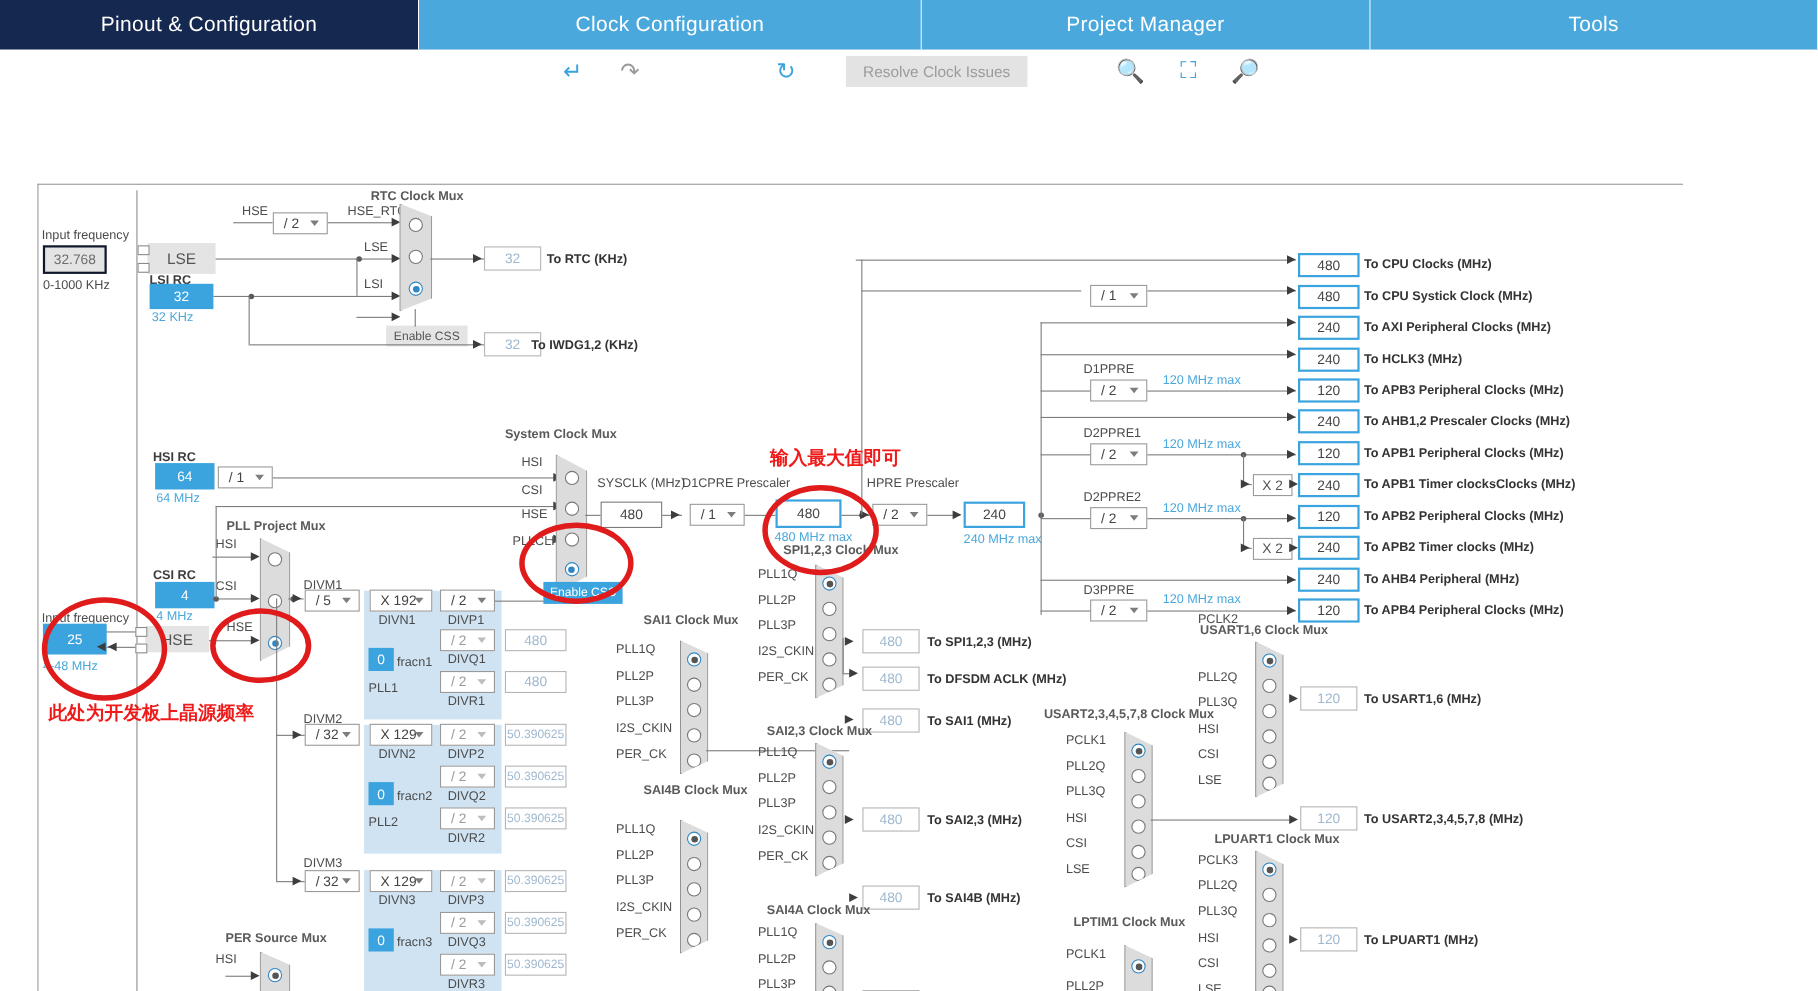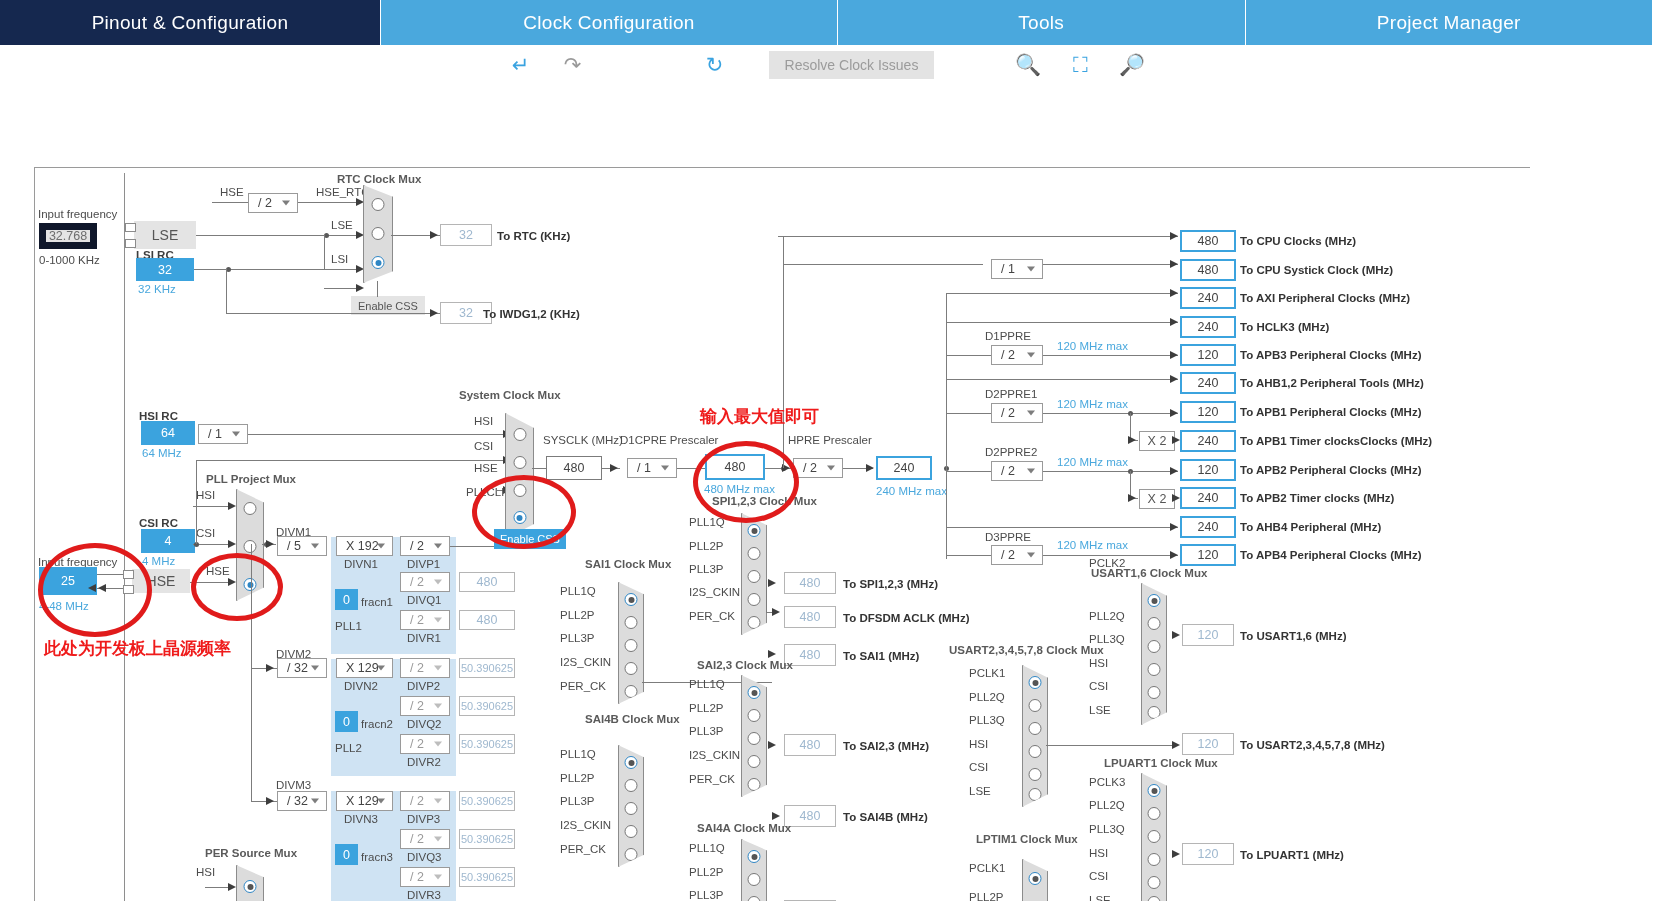--- a/index.html
+++ b/index.html
@@ -28,21 +28,21 @@
   
   .lbl{position:absolute;font-size:11.5px;color:#4c4c4c;white-space:nowrap;}
   .lbl.dark{color:#3d3d3d;font-weight:bold;}
   .lbl.blue{color:#4aa8dd;}
   .lbl.ttl{color:#5a5a5a;font-weight:bold;font-size:11.5px;}
   .lbl.out{color:#333;font-weight:bold;font-size:11.5px;}
 
   .box{position:absolute;border:1px solid #9a9a9a;background:#fff;font-size:12.5px;color:#555;
        display:flex;align-items:center;justify-content:center;box-sizing:border-box;}
   .box.blue{background:#3ba3de;color:#fff;border:none;}
-  .box.grey{background:#e4e4e4;color:#6d6d6d;border:7px solid #0f172a;}
+  .box.grey{background:#e4e4e4;color:#6d6d6d;border:2px solid #0f172a;}
   .box.greyplain{background:#e4e4e4;color:#555;border:none;}
   .box.outv{border:2px solid #3ba3de;color:#444;background:#fff;font-size:12.5px;}
   .box.dim{color:#9fb8cf;border:1px solid #b5b5b5;}
   .box.ro{color:#444;border:1px solid #7b7b7b;}
 
   .sel{position:absolute;border:1px solid #9a9a9a;background:#fff;font-size:12.5px;color:#444;
        box-sizing:border-box;display:flex;align-items:center;padding-left:9px;}
   .sel .cv{position:absolute;right:7px;top:50%;transform:translateY(-50%);
            border-left:4px solid transparent;border-right:4px solid transparent;border-top:5px solid #7d7d7d;}
   .sel.dim{color:#9a9a9a;}
@@ -66,22 +66,22 @@
   .ell{position:absolute;border:5px solid #e01b1b;border-radius:50%;background:transparent;pointer-events:none;}
   .cn{position:absolute;color:#ef1b1b;font-weight:bold;font-size:17px;white-space:nowrap;
       font-family:"DejaVu Sans",sans-serif;}
 </style>
 </head>
 <body>
 
 <div class="tabbar">
   <div class="tab dark">Pinout &amp; Configuration</div>
   <div class="tab active">Clock Configuration</div>
+  <div class="tab plain">Project Manager</div>
   <div class="tab plain">Tools</div>
-  <div class="tab plain">Project Manager</div>
 </div>
 
 <div class="toolbar">
   <div class="tb-icon">↵</div>
   <div class="tb-icon grey">↷</div>
   <div class="tb-space"></div>
   <div class="tb-icon">↻</div>
   <button class="tb-btn">Resolve Clock Issues</button>
   <div class="tb-space2"></div>
   <div class="tb-icon">🔍</div>
@@ -399,21 +399,21 @@
   <div class="lbl blue" style="left:1057px;top:255px">120 MHz max</div>
   <div class="hl" style="left:946px;top:270px;width:45px"></div>
   <div class="hl" style="left:1043px;top:270px;width:135px"></div>
   <div class="arw" style="left:1170px;top:266px"></div>
   <div class="box outv" style="left:1180px;top:259px;width:56px;height:22px">120</div>
   <div class="lbl out" style="left:1240px;top:264px">To APB3 Peripheral Clocks (MHz)</div>
 
   <div class="hl" style="left:946px;top:294px;width:232px"></div>
   <div class="arw" style="left:1170px;top:290px"></div>
   <div class="box outv" style="left:1180px;top:287px;width:56px;height:22px">240</div>
-  <div class="lbl out" style="left:1240px;top:292px">To AHB1,2 Peripheral Tools (MHz)</div>
+  <div class="lbl out" style="left:1240px;top:292px">To AHB1,2 Prescaler Clocks (MHz)</div>
 
   <div class="lbl" style="left:985px;top:303px">D2PPRE1</div>
   <div class="sel" style="left:991px;top:318px;width:52px;height:20px">
       <span>/ 2</span>
       <i class="cv"></i>
     </div>
   <div class="lbl blue" style="left:1057px;top:313px">120 MHz max</div>
   <div class="hl" style="left:946px;top:328px;width:45px"></div>
   <div class="hl" style="left:1043px;top:328px;width:135px"></div>
   <div class="arw" style="left:1170px;top:324px"></div>

